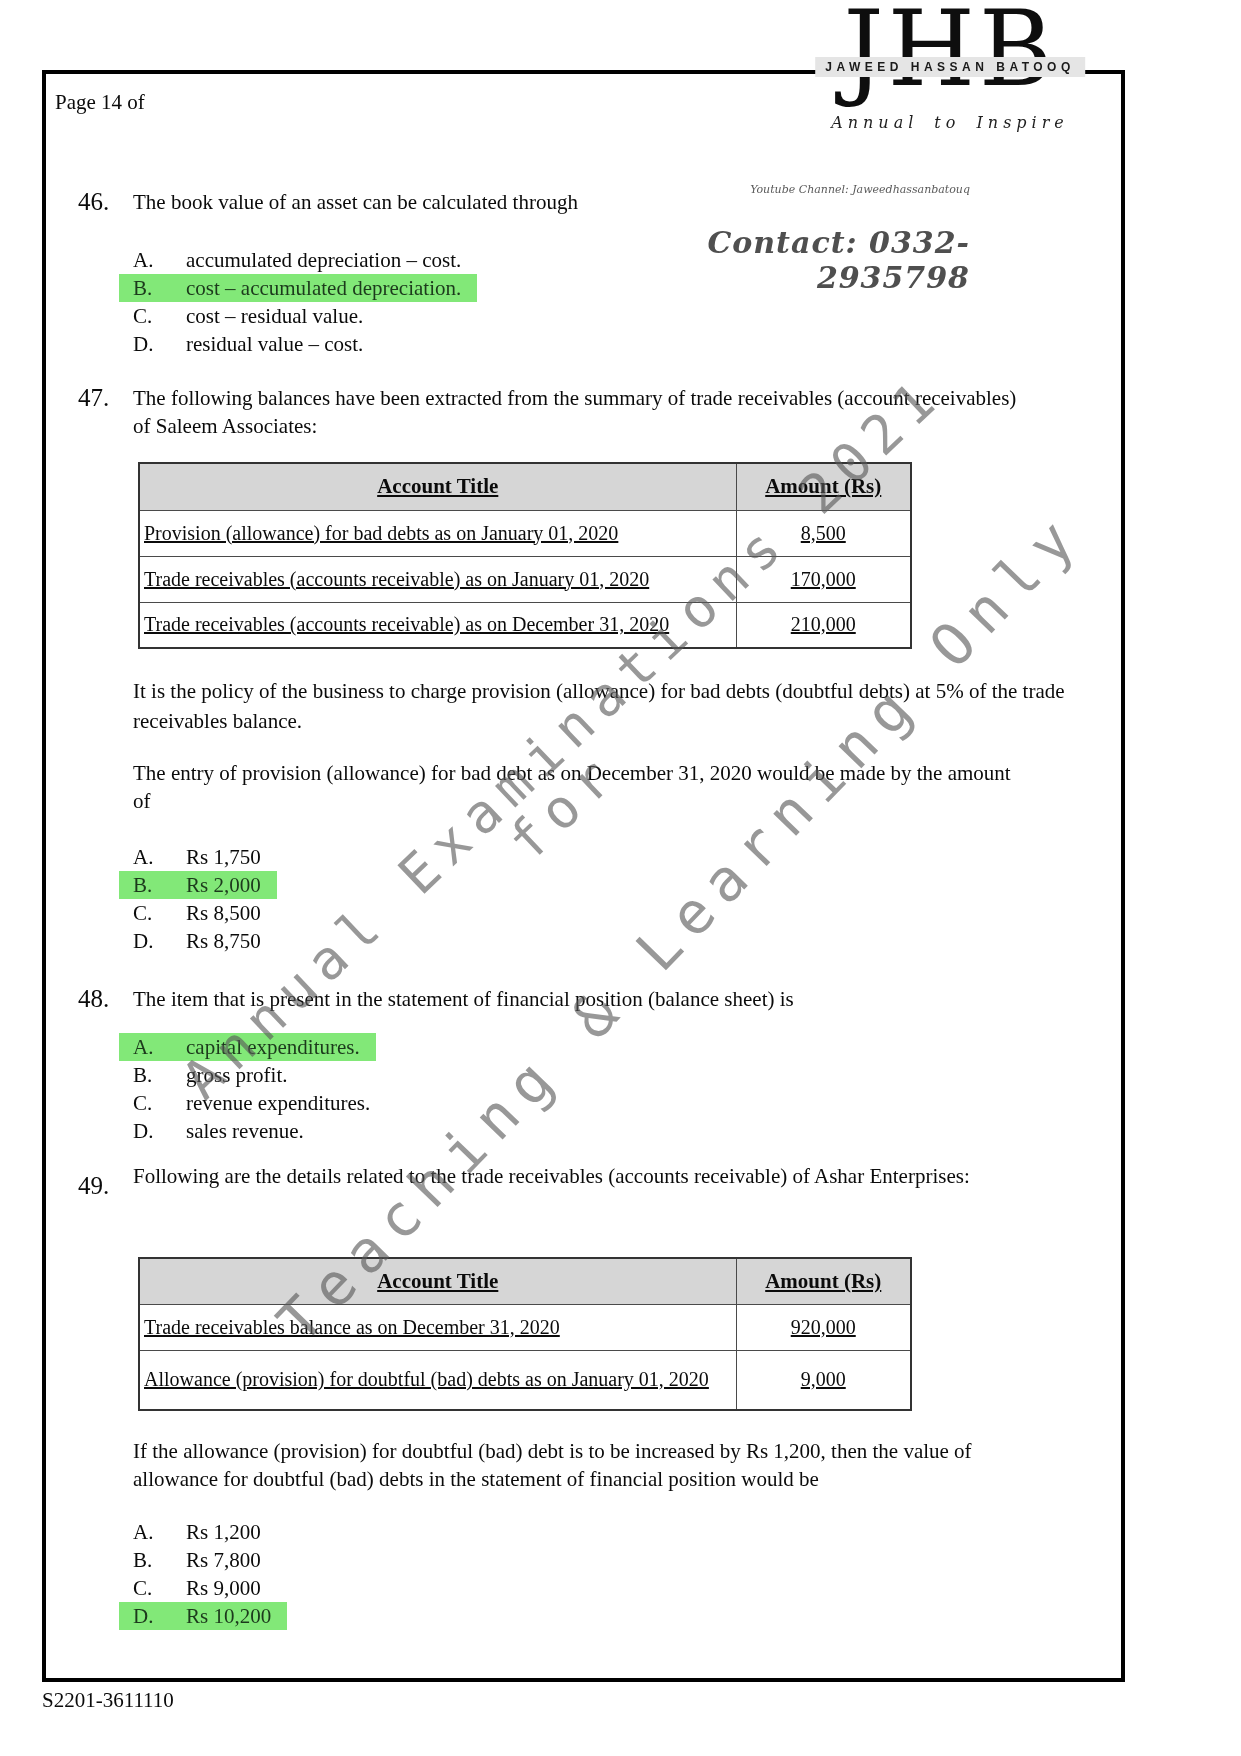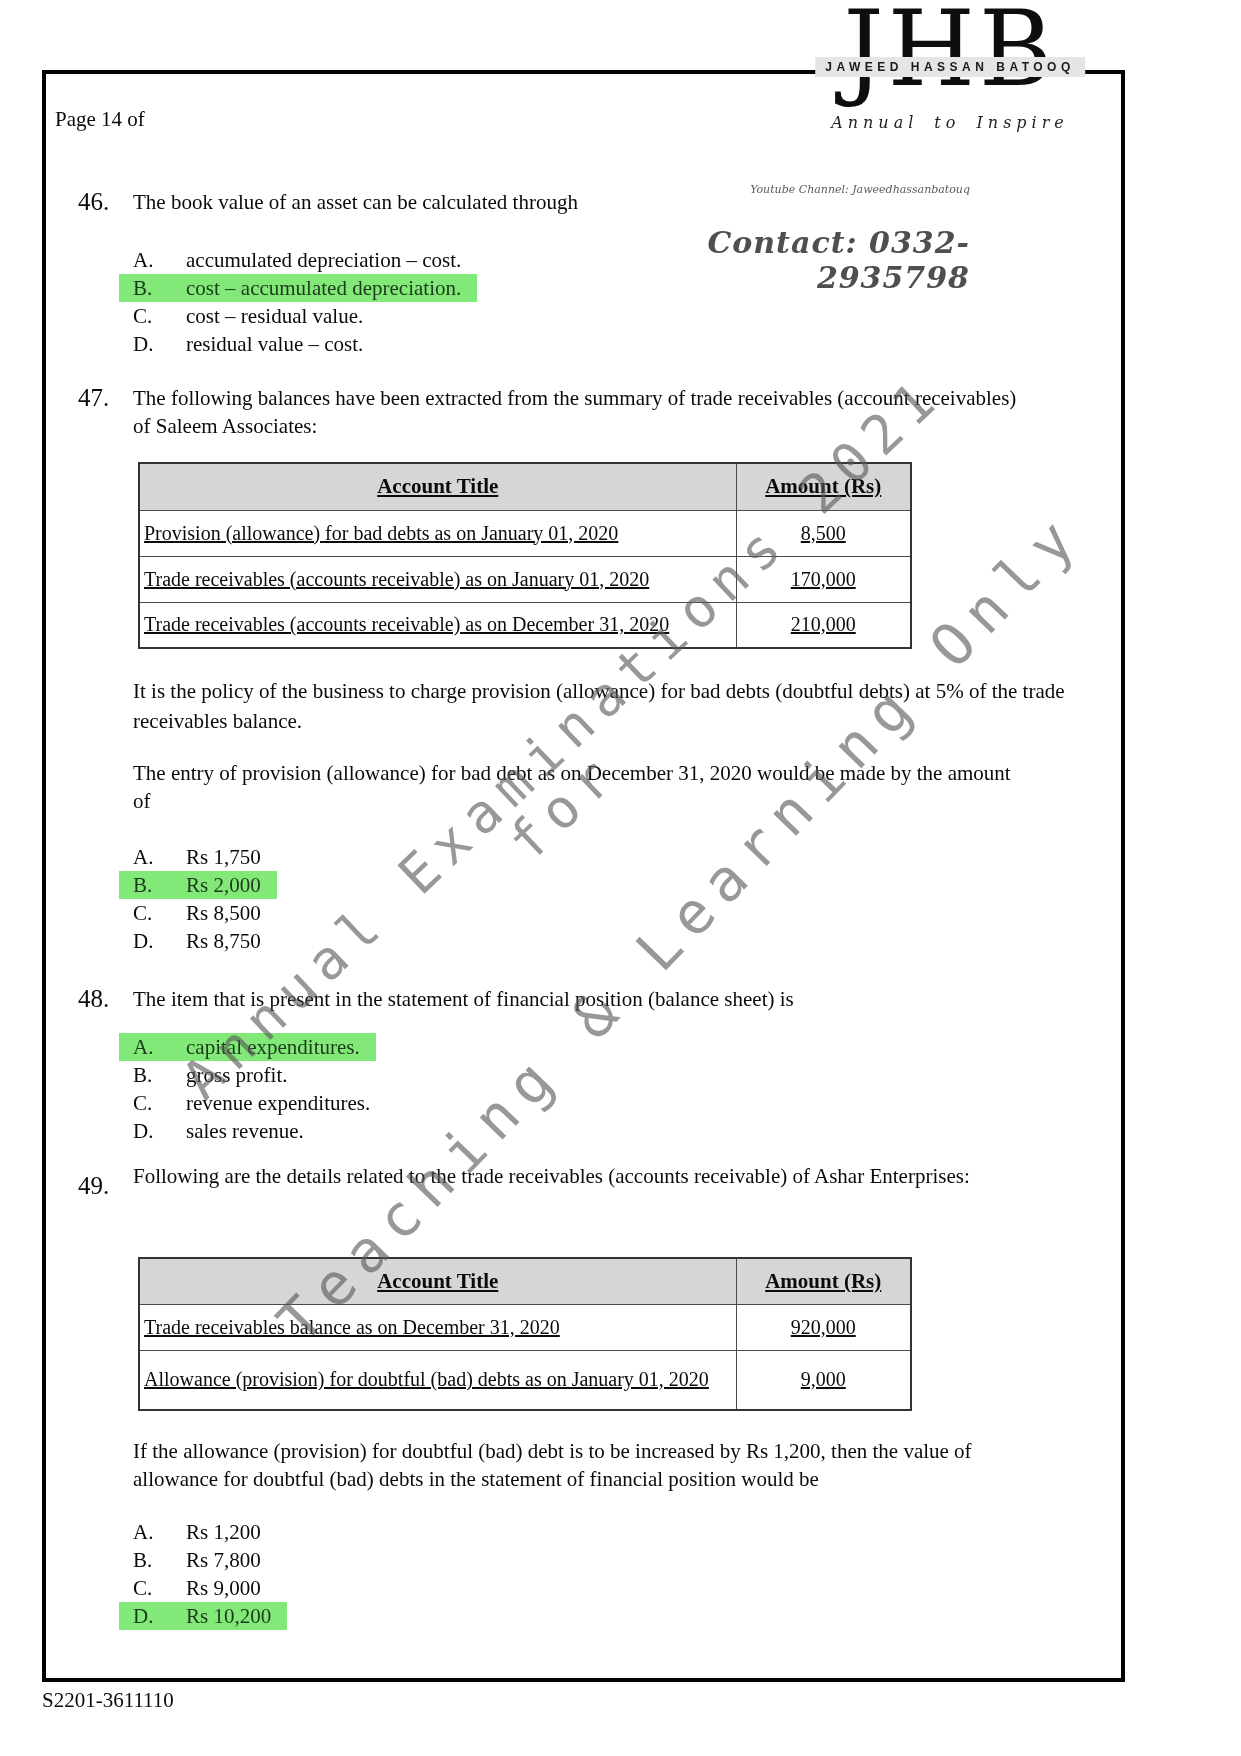--- a/index.html
+++ b/index.html
@@ -15,21 +15,21 @@
     background:#ffffff;
     font-family:"Liberation Serif",serif;
     color:#0b0b0b;
     overflow:hidden;
   }
   #page-border{
     position:absolute;left:42px;top:70px;width:1083px;height:1612px;
     border:4px solid #000;z-index:1;
   }
   .abs{position:absolute;z-index:2;}
-  #page-label{left:55px;top:90px;font-size:21px;margin-top:17px;}
+  #page-label{left:55px;top:90px;font-size:21px;}
   
   #logo{left:770px;top:0;width:360px;height:145px;text-align:center;z-index:3;}
   #logo .monogram{
     font-family:"DejaVu Serif",serif;font-size:100px;line-height:1;
     letter-spacing:4px;color:#0e0e0e;transform:scaleY(1.04);
   }
   #logo .logo-name{
     position:absolute;top:57px;left:50%;transform:translateX(-50%);
     background:#e5e5e5;padding:3px 10px;
     font-family:"Liberation Sans",sans-serif;font-size:12px;

